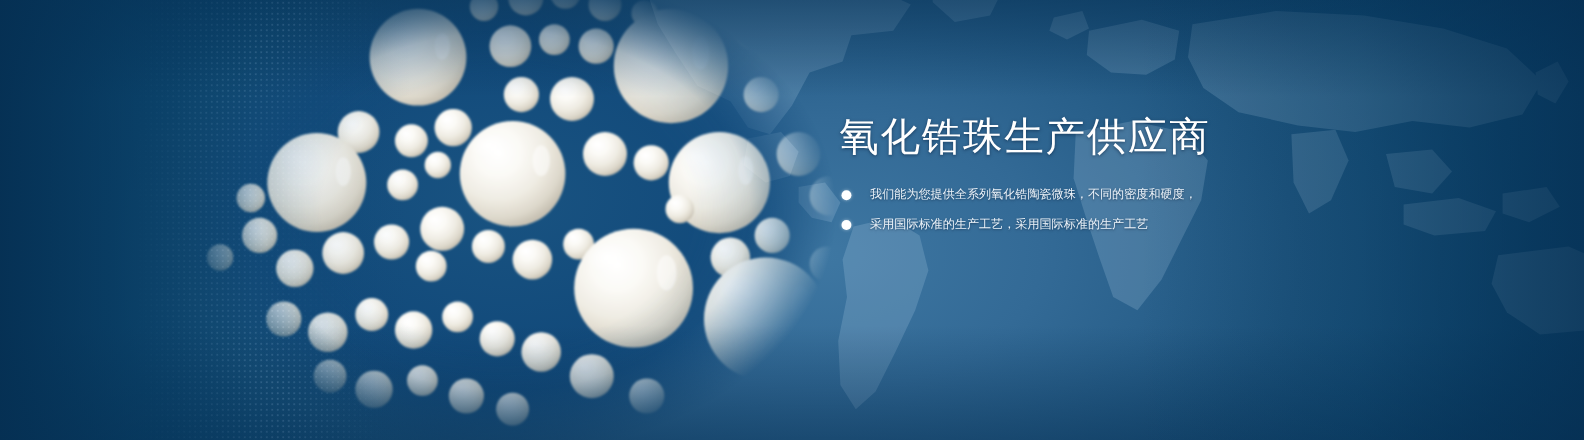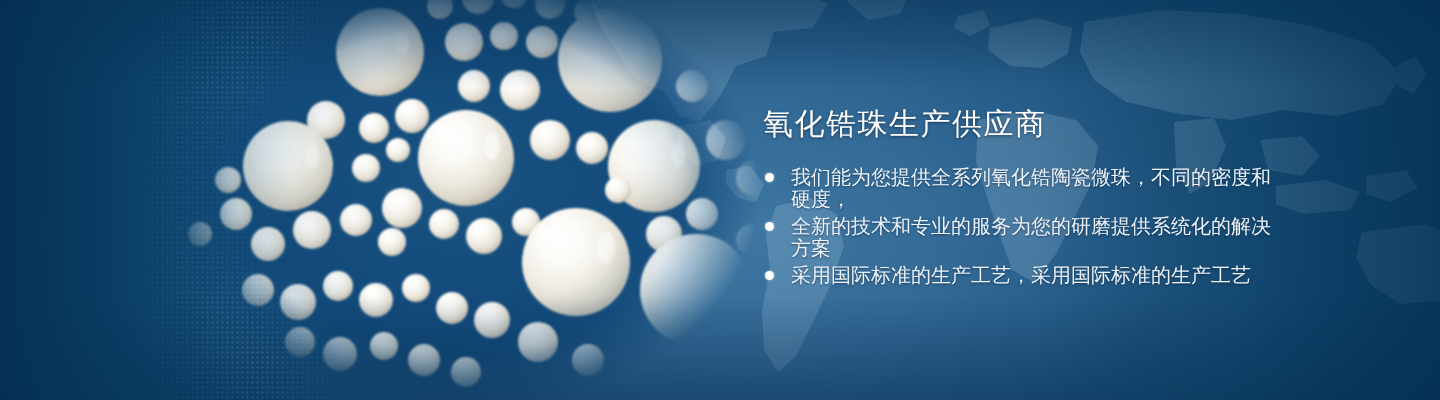--- a/index.html
+++ b/index.html
@@ -90,34 +90,34 @@
 
   
   .content {
     position: absolute;
     left: 763px;
     top: 106px;
     width: 520px;
   }
   .headline {
     color: #ffffff;
-    font-size: 30px;
+    font-size: 36px;
     line-height: 36px;
     letter-spacing: 1.5px;
     font-weight: 400;
     margin: 0 0 24px 0;
     text-shadow: 0 1px 3px rgba(0,20,45,0.55);
     white-space: nowrap;
   }
   .bullets { list-style: none; margin: 0; padding: 0; }
   .bullet {
     position: relative;
     padding-left: 28px;
     color: #eef4fa;
-    font-size: 20px;
+    font-size: 11px;
     line-height: 22px;
     margin-bottom: 5px;
     text-shadow: 0 1px 2px rgba(0,20,45,0.5);
   }
   .bullet .dot {
     position: absolute;
     left: 2px;
     top: 7px;
     width: 9px;
     height: 9px;
@@ -357,24 +357,20 @@
 
     <h1 class="headline">氧化锆珠生产供应商</h1>
 
     <ul class="bullets">
 
       <li class="bullet">
         <span class="dot"></span>
         <span class="ln">我们能为您提供全系列氧化锆陶瓷微珠，不同的密度和硬度，</span>
       </li>
 
-      <li class="bullet">
-        <span class="dot"></span>
-        <span class="ln">全新的技术和专业的服务为您的研磨提供系统化的解决方案</span>
-      </li>
 
       <li class="bullet">
         <span class="dot"></span>
         <span class="ln">采用国际标准的生产工艺，采用国际标准的生产工艺</span>
       </li>
 
     </ul>
   </div>
 
 </div>

